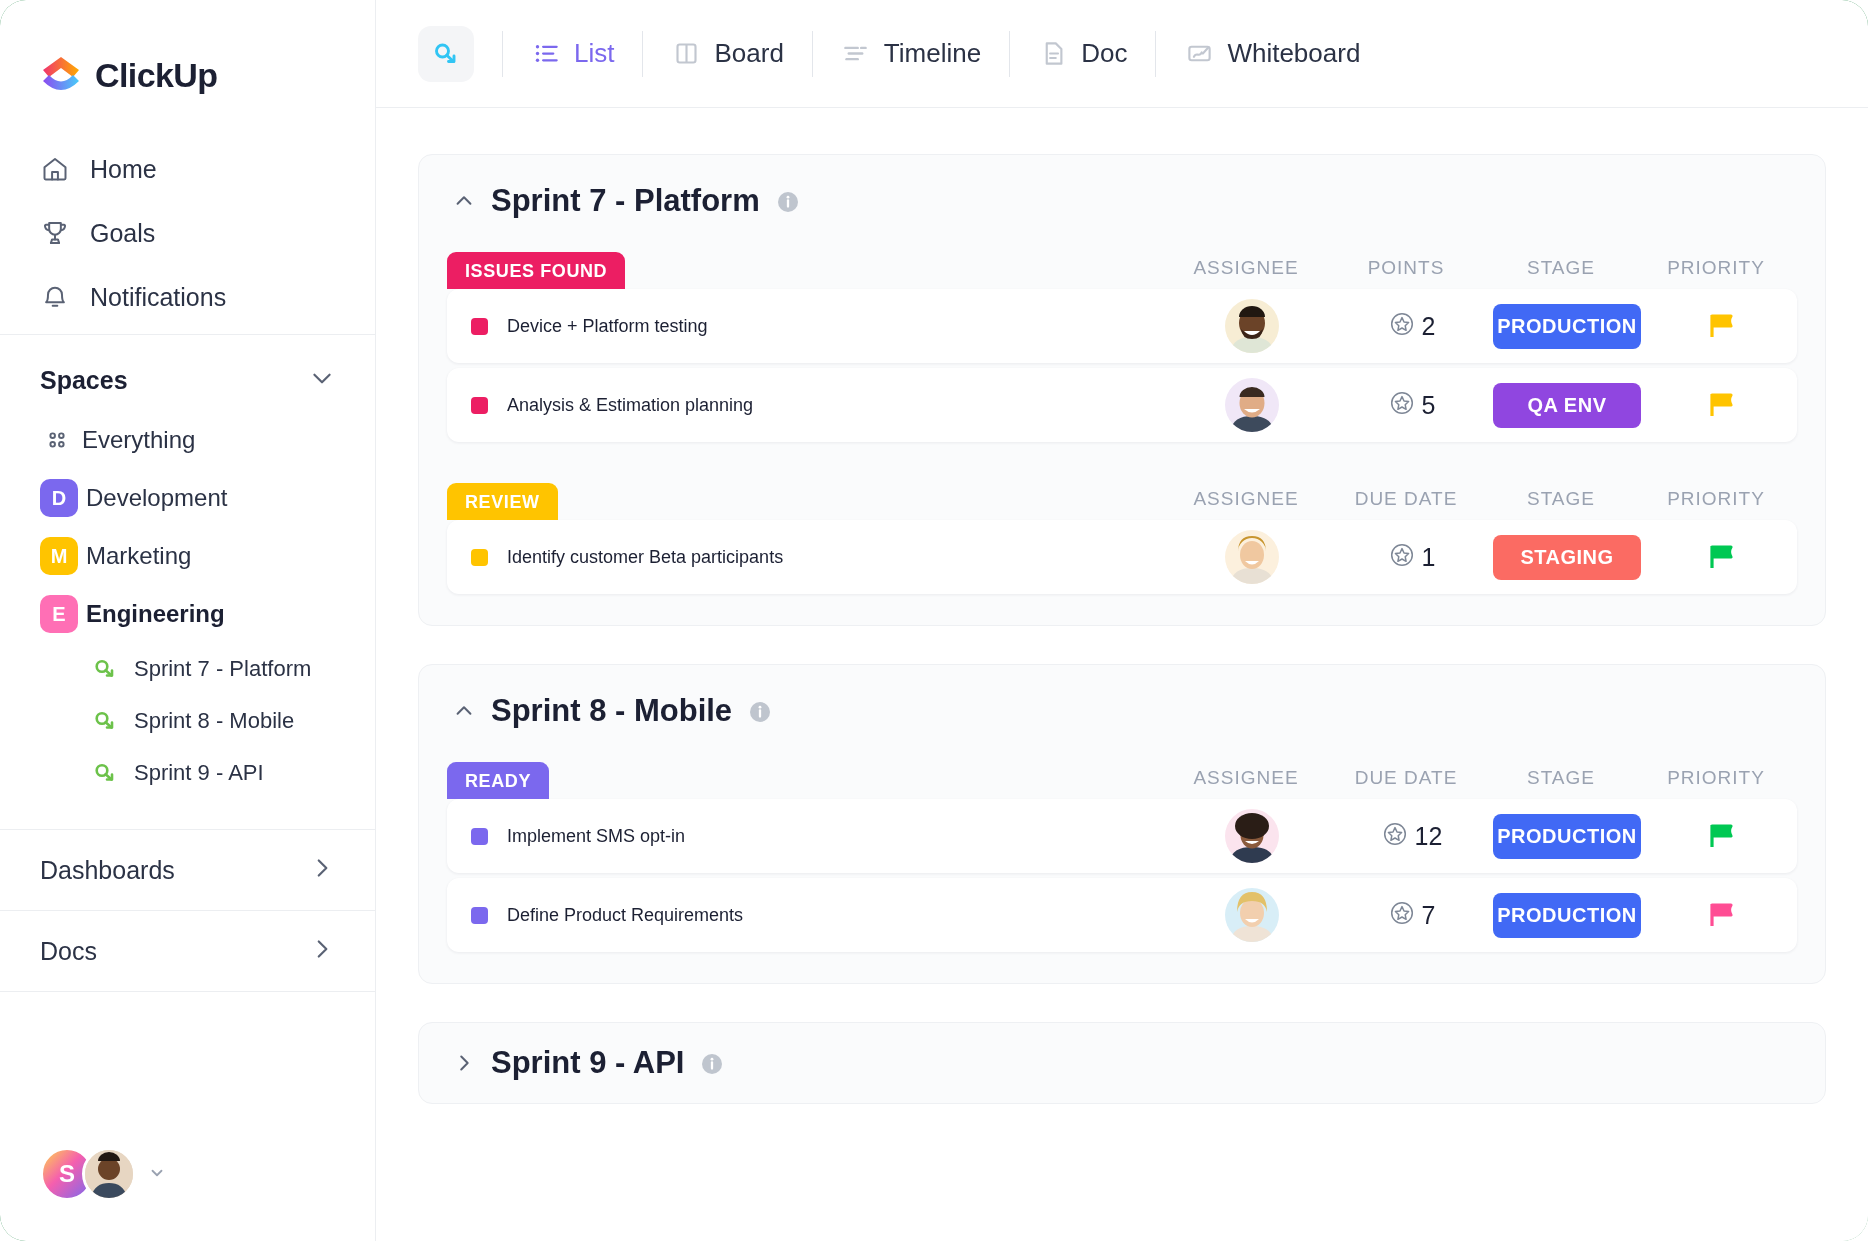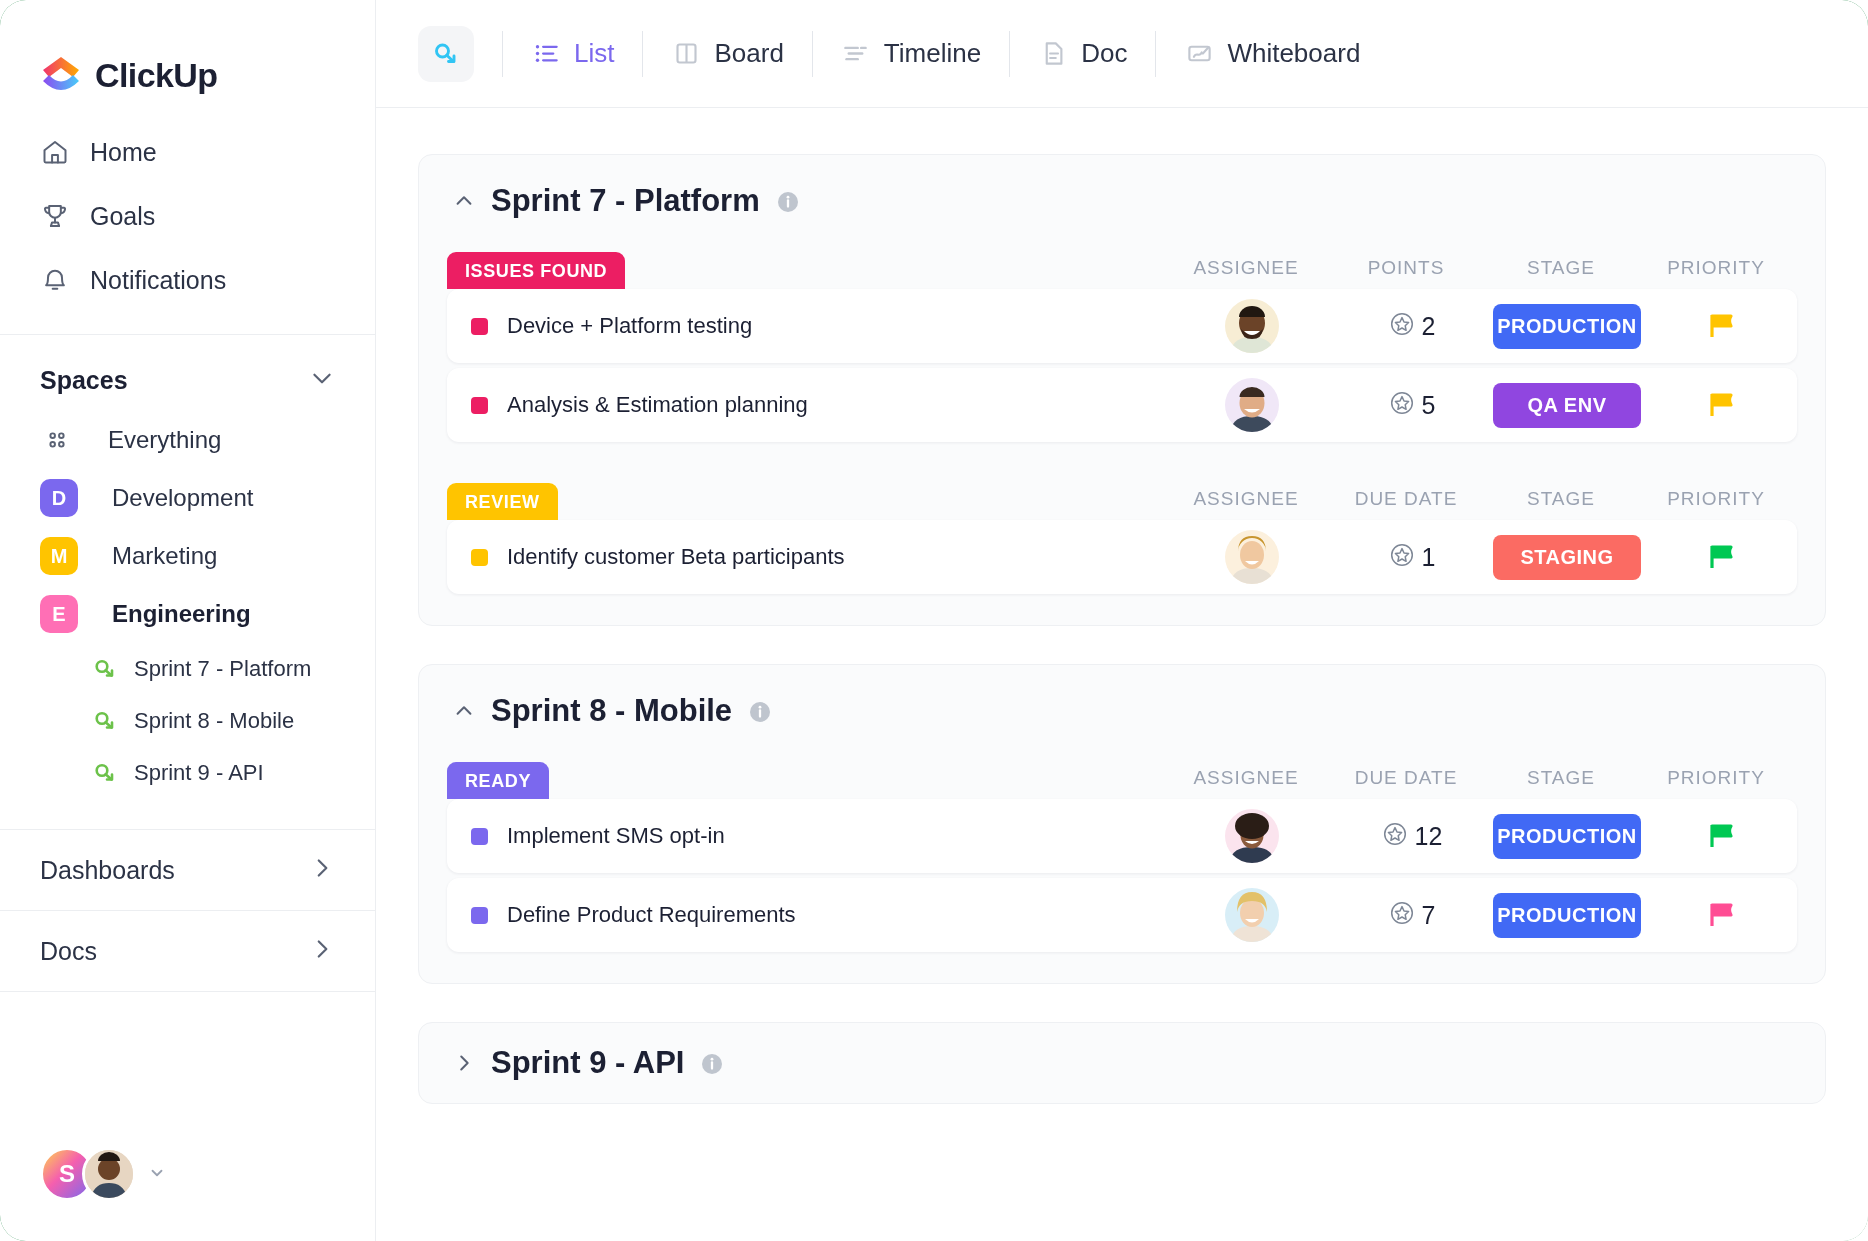--- a/index.html
+++ b/index.html
@@ -39,21 +39,21 @@
   .logo-mark { width: 42px; height: 42px; flex: 0 0 42px; }
   .logo-text {
     font-size: 34px;
     font-weight: bold;
     color: #1c2033;
     letter-spacing: -0.6px;
   }
   .nav-top { padding: 12px 0 22px 0; }
   .nav-item {
     display: flex;
-    align-items: center;
+    align-items: flex-end;
     gap: 20px;
     height: 64px;
     padding-left: 40px;
     cursor: pointer;
   }
   .nav-item .ico { width: 30px; height: 30px; flex: 0 0 30px; display: flex; align-items: center; justify-content: center; }
   .nav-item .lbl { font-size: 25px; color: #2b3245; }
 
   .divider { height: 1px; background: #eceef1; width: 100%; }
 
@@ -61,21 +61,21 @@
     display: flex;
     align-items: center;
     justify-content: space-between;
     padding: 30px 40px 16px 40px;
   }
   .spaces-head .t { font-size: 25px; font-weight: bold; color: #1c2033; }
 
   .space-item {
     display: flex;
     align-items: center;
-    gap: 34px;
+    gap: 8px;
     height: 58px;
     padding-left: 40px;
     cursor: pointer;
   }
   .space-badge {
     width: 38px; height: 38px; flex: 0 0 38px;
     border-radius: 10px;
     color: #fff;
     font-size: 20px;
     font-weight: bold;
@@ -237,21 +237,21 @@
     display: flex;
     align-items: center;
     padding-left: 24px;
     margin-bottom: 5px;
   }
   .task-dot {
     width: 17px; height: 17px; border-radius: 4px;
     flex: 0 0 17px;
     margin-right: 19px;
   }
-  .task-name { font-size: 22px; color: #1c2033; white-space: nowrap; }
+  .task-name { font-size: 18px; color: #1c2033; white-space: nowrap; }
   .row-cells { margin-left: auto; display: flex; align-items: center; }
   .cell { display: flex; align-items: center; justify-content: center; }
   .avatar {
     width: 54px; height: 54px; border-radius: 50%;
     overflow: hidden;
   }
   .pts { display:flex; align-items:center; gap:7px; }
   .pts .num { font-size: 25px; color: #1c2033; }
   .stage-badge {
     color: #fff;

